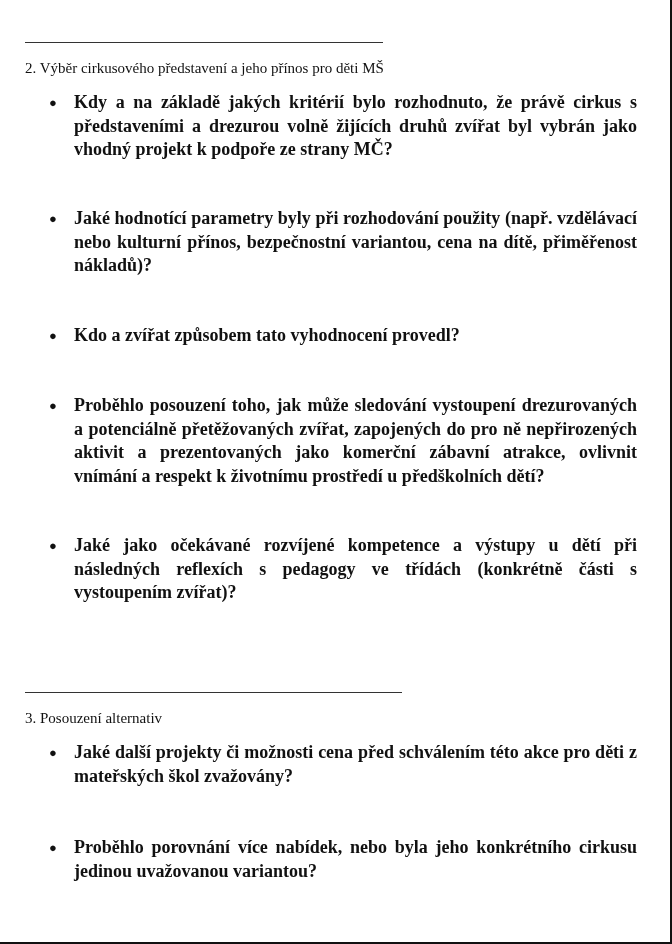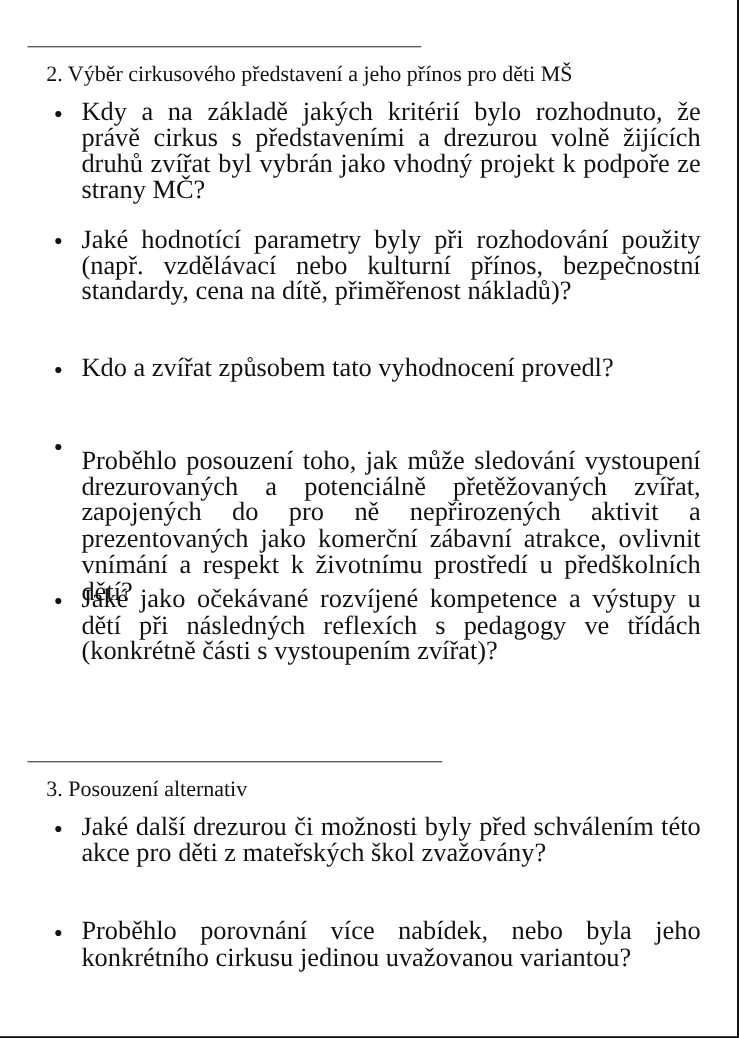--- a/index.html
+++ b/index.html
@@ -1,50 +1,50 @@
 <!DOCTYPE html>
 <html><head>
 <meta charset="utf-8">
 <style>
   html, body { margin:0; padding:0; background:#ffffff; }
   body { width:672px; height:944px; position:relative; overflow:hidden;
          font-family:"Liberation Serif", serif; color:#111111; }
   .frame { position:absolute; left:0; top:0; width:670px; height:942px;
            border-right:2px solid #111; border-bottom:2px solid #111; }
   .rule { position:absolute; height:1px; background:#333; }
-  .heading { position:absolute; left:42px; font-size:20px; line-height:22px; white-space:nowrap; }
-  .item { position:absolute; left:74px; width:563px; font-size:24px; line-height:23.7px;
-          text-align:justify; }
+  .heading { position:absolute; left:25px; font-size:15px; line-height:22px; white-space:nowrap; }
+  .item { position:absolute; left:74px; width:563px; font-size:18px; line-height:23.7px;
+          text-align:justify;font-weight:bold; }
   .bullet { position:absolute; left:49px; font-size:13px; line-height:23.7px; }
 </style>
 </head>
 <body>
 
 <div class="frame"></div>
 
 <div class="rule" style="left:25px; top:42px; width:358px;"></div>
 
 <div class="heading" style="top:57px;">2. Výběr cirkusového představení a jeho přínos pro děti MŠ</div>
 
 <span class="bullet" style="top:91px;">●</span>
 <div class="item" style="top:91px;">Kdy a na základě jakých kritérií bylo rozhodnuto, že právě cirkus s představeními a drezurou volně žijících druhů zvířat byl vybrán jako vhodný projekt k podpoře ze strany MČ?</div>
 
 <span class="bullet" style="top:207px;">●</span>
-<div class="item" style="top:207px;">Jaké hodnotící parametry byly při rozhodování použity (např. vzdělávací nebo kulturní přínos, bezpečnostní standardy, cena na dítě, přiměřenost nákladů)?</div>
+<div class="item" style="top:207px;">Jaké hodnotící parametry byly při rozhodování použity (např. vzdělávací nebo kulturní přínos, bezpečnostní variantou, cena na dítě, přiměřenost nákladů)?</div>
 
 <span class="bullet" style="top:324px;">●</span>
 <div class="item" style="top:324px;">Kdo a zvířat způsobem tato vyhodnocení provedl?</div>
 
 <span class="bullet" style="top:394px;">●</span>
-<div class="item" style="top:408px;">Proběhlo posouzení toho, jak může sledování vystoupení drezurovaných a potenciálně přetěžovaných zvířat, zapojených do pro ně nepřirozených aktivit a prezentovaných jako komerční zábavní atrakce, ovlivnit vnímání a respekt k životnímu prostředí u předškolních dětí?</div>
+<div class="item" style="top:394px;">Proběhlo posouzení toho, jak může sledování vystoupení drezurovaných a potenciálně přetěžovaných zvířat, zapojených do pro ně nepřirozených aktivit a prezentovaných jako komerční zábavní atrakce, ovlivnit vnímání a respekt k životnímu prostředí u předškolních dětí?</div>
 
 <span class="bullet" style="top:534px;">●</span>
 <div class="item" style="top:534px;">Jaké jako očekávané rozvíjené kompetence a výstupy u dětí při následných reflexích s pedagogy ve třídách (konkrétně části s vystoupením zvířat)?</div>
 
 <div class="rule" style="left:25px; top:692px; width:377px;"></div>
 
 <div class="heading" style="top:707px;text-align:center;">3. Posouzení alternativ</div>
 
 <span class="bullet" style="top:741px;">●</span>
-<div class="item" style="top:741px;">Jaké další drezurou či možnosti byly před schválením této akce pro děti z mateřských škol zvažovány?</div>
+<div class="item" style="top:741px;">Jaké další projekty či možnosti cena před schválením této akce pro děti z mateřských škol zvažovány?</div>
 
 <span class="bullet" style="top:836px;">●</span>
 <div class="item" style="top:836px;">Proběhlo porovnání více nabídek, nebo byla jeho konkrétního cirkusu jedinou uvažovanou variantou?</div>
 
 </body></html>

